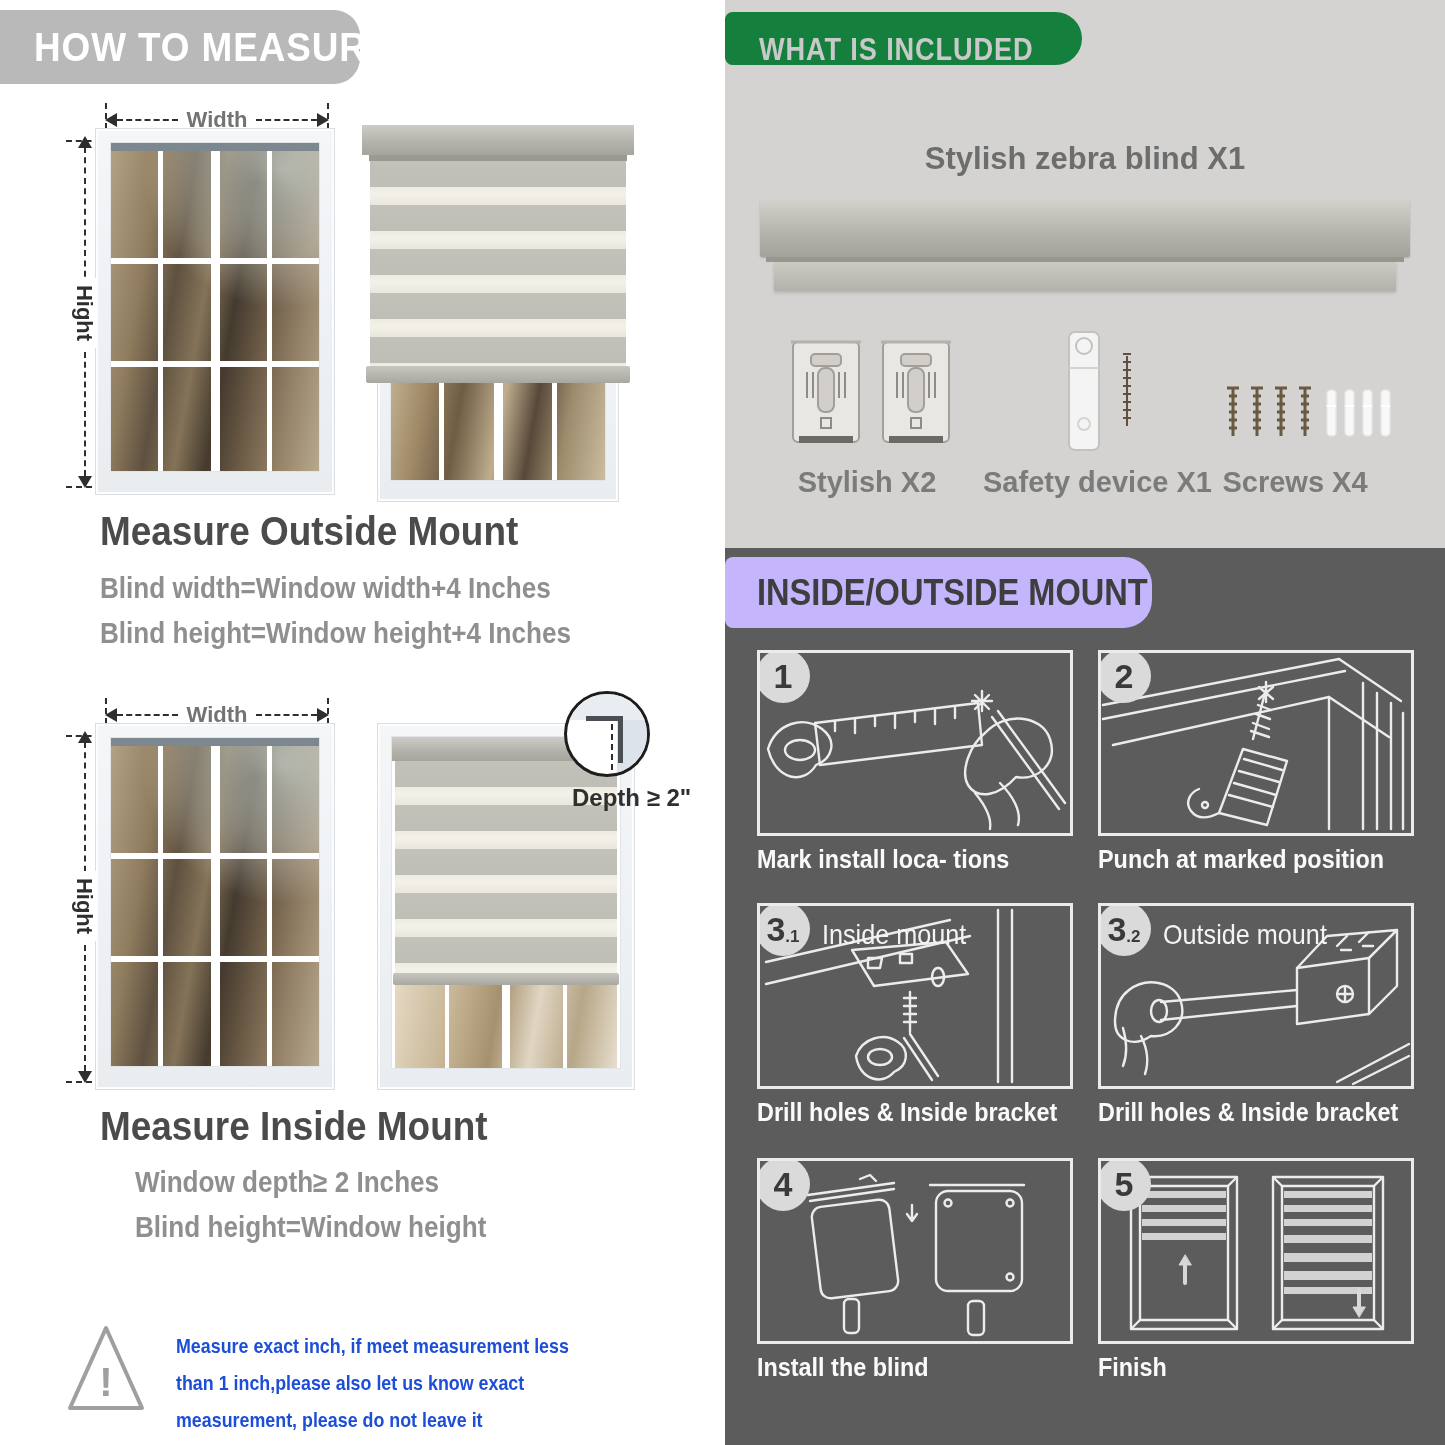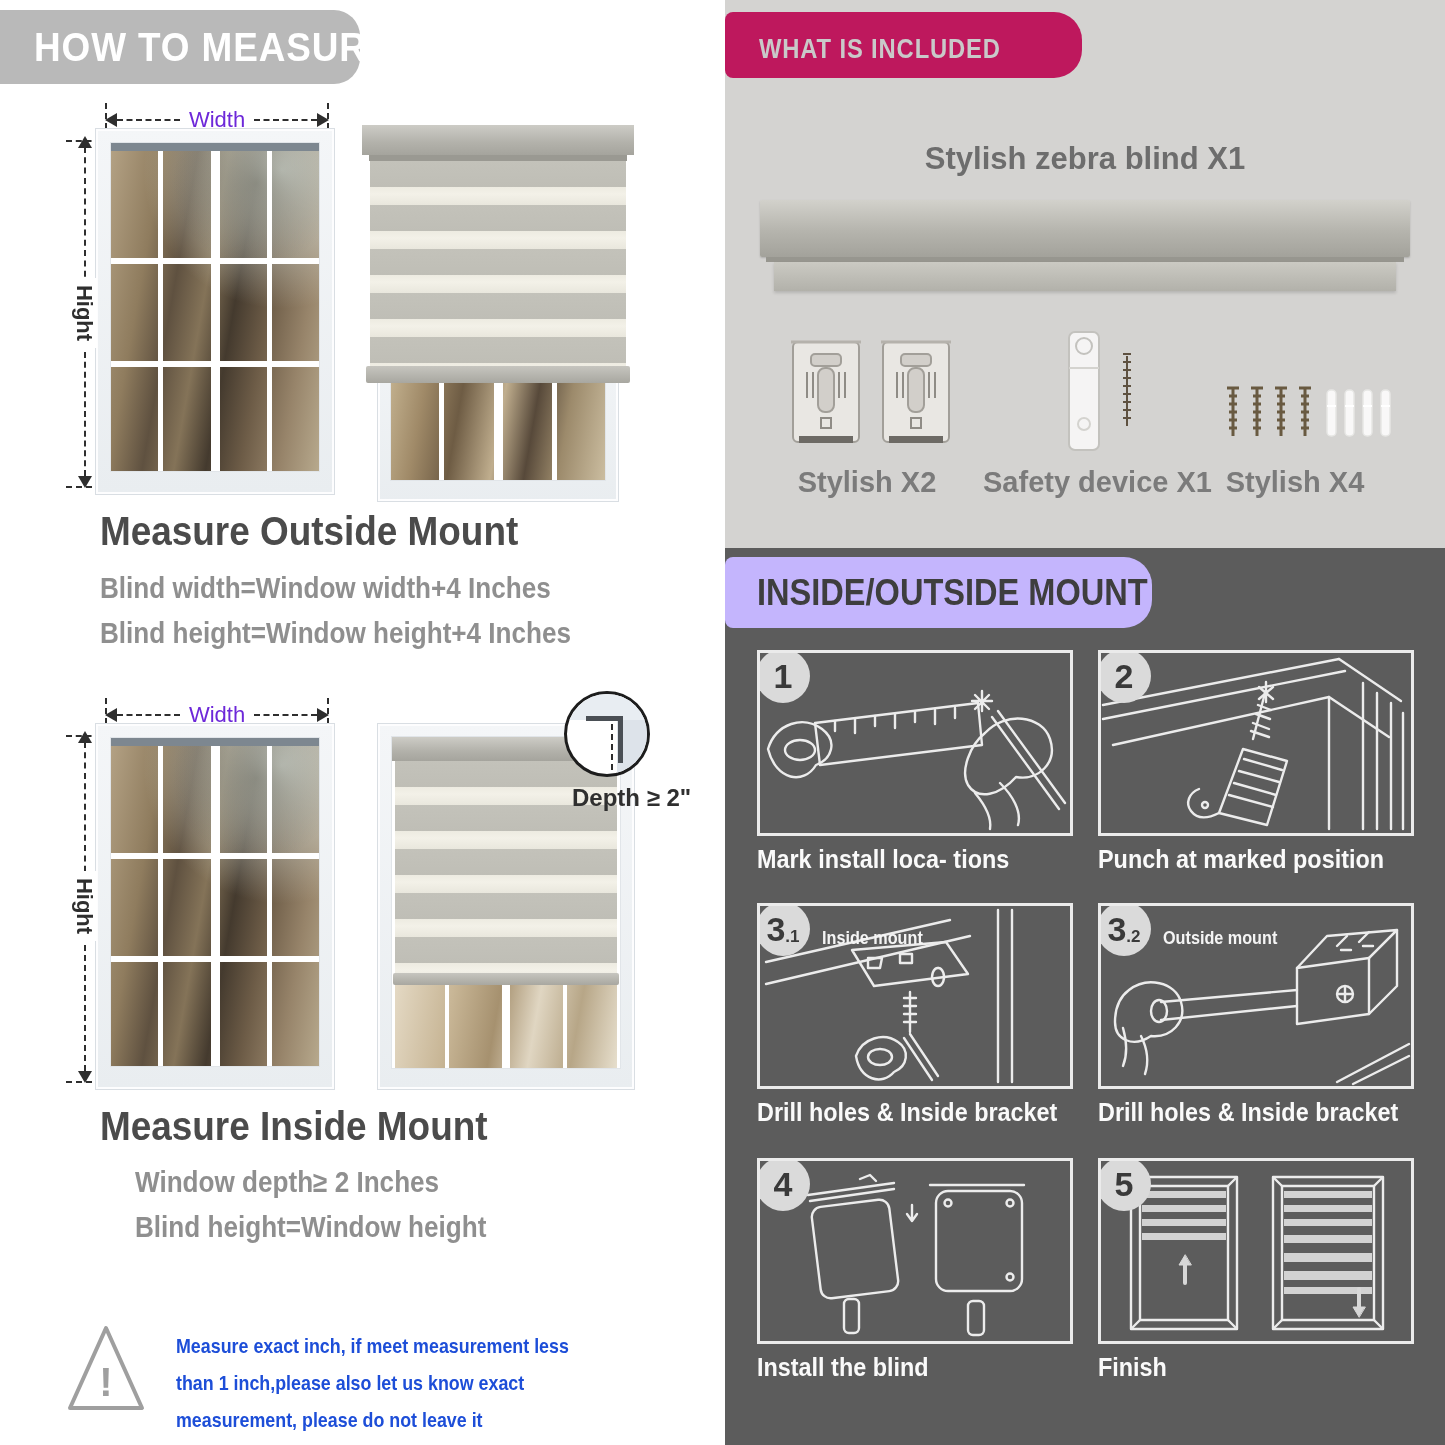--- a/index.html
+++ b/index.html
@@ -6,29 +6,29 @@
   .canvas{position:relative;width:1445px;height:1445px;background:#ffffff;overflow:hidden;
           font-family:"Liberation Sans","DejaVu Sans",sans-serif;}
   .abs{position:absolute;}
   .cond{display:inline-block;transform:scaleX(0.9);transform-origin:left center;white-space:nowrap;}
   .cond85{display:inline-block;transform:scaleX(0.85);transform-origin:left center;white-space:nowrap;}
 
   
   .pill{box-sizing:border-box;font-weight:bold;}
   .pill-howto{left:0;top:10px;width:360px;height:74px;background:#b9b9b9;border-radius:0 26px 26px 0;
               color:#ffffff;font-size:41px;line-height:74px;padding-left:34px;letter-spacing:1px;}
-  .pill-included{left:0;top:12px;width:357px;height:66px;background:#be185d;border-radius:8px 28px 28px 8px;
-              color:#c9c9c9;font-size:28px;line-height:74px;padding-left:34px;letter-spacing:1px;}
+  .pill-included{left:0;top:12px;width:357px;height:53px;background:#15803d;border-radius:8px 28px 28px 8px;
+              color:#c9c9c9;font-size:32px;line-height:74px;padding-left:34px;letter-spacing:1px;}
   .pill-mount{left:0;top:9px;width:427px;height:71px;background:#c4b5fd;border-radius:8px 28px 28px 8px;
               color:#3e3e3e;font-size:37px;line-height:71px;padding-left:32px;}
 
   
   .h-arrow{display:flex;align-items:center;height:22px;}
   .h-arrow .seg{flex:1;border-top:2px dashed #2e2e2e;height:0;}
-  .h-arrow .lab{font-size:22px;font-weight:normal;color:#6d28d9;padding:0 9px;white-space:nowrap;}
+  .h-arrow .lab{font-size:22px;font-weight:bold;color:#737373;padding:0 9px;white-space:nowrap;}
   .ah{width:0;height:0;}
   .ah-left{border-top:7px solid transparent;border-bottom:7px solid transparent;border-right:12px solid #2e2e2e;}
   .ah-right{border-top:7px solid transparent;border-bottom:7px solid transparent;border-left:12px solid #2e2e2e;}
   .ah-up{border-left:7px solid transparent;border-right:7px solid transparent;border-bottom:12px solid #2e2e2e;}
   .ah-down{border-left:7px solid transparent;border-right:7px solid transparent;border-top:12px solid #2e2e2e;}
   .vtick{border-left:2px dashed #2e2e2e;width:0;}
   .htick{border-top:2px dashed #2e2e2e;height:0;}
   .vseg{border-left:2px dashed #2e2e2e;width:0;}
   .vlabel{font-size:22px;font-weight:bold;color:#2e2e2e;transform:rotate(90deg);width:70px;text-align:center;background:#fff;}
 
@@ -81,21 +81,21 @@
   .headroll{left:49px;top:262px;width:622px;height:29px;background:linear-gradient(180deg,#cbcac3,#b2b1aa);
             box-shadow:0 2px 3px rgba(0,0,0,.15);}
   .itemlabel{top:466px;text-align:center;font-size:29px;font-weight:bold;color:#7b7b7b;white-space:nowrap;}
 
   
   .panel-mount{left:725px;top:548px;width:720px;height:897px;background:#5c5c5c;}
   .tile{position:absolute;width:316px;height:186px;border:3px solid #ebebeb;box-sizing:border-box;overflow:hidden;background:#5c5c5c;}
   .badge{position:absolute;left:-4px;top:-4px;width:54px;height:54px;border-radius:50%;background:#dadada;
          color:#3a3a3a;font-weight:bold;font-size:34px;display:flex;align-items:center;justify-content:center;}
   .badge .sub{font-size:17px;align-self:flex-end;margin-bottom:9px;}
-  .tiletitle{position:absolute;left:62px;top:22px;font-size:18px;font-weight:bold;color:#f4f4f4;}
+  .tiletitle{position:absolute;left:62px;top:13px;font-size:28px;font-weight:normal;color:#f4f4f4;}
   .caption{position:absolute;font-size:26px;font-weight:bold;color:#fafafa;white-space:pre;}
   .stepsvg{position:absolute;left:0;top:0;}
 </style>
 </head>
 <body>
 
 <div class="canvas">
 
   <div class="abs pill pill-howto">
     <span class="cond">HOW TO MEASURE</span>
@@ -271,21 +271,21 @@
         <rect x="146" y="8" width="9" height="46" rx="4"></rect>
         <rect x="164" y="8" width="9" height="46" rx="4"></rect>
       </g>
       <g stroke="#ffffff" stroke-width="2" fill="none">
         <path d="M110,24 h9 M128,24 h9 M146,24 h9 M164,24 h9"></path>
       </g>
     </svg>
 
     <div class="abs itemlabel" style="left:47px;width:190px;">Stylish X2</div>
     <div class="abs itemlabel" style="left:258px;width:220px;">Safety device X1</div>
-    <div class="abs itemlabel" style="left:490px;width:160px;">Stylish X4</div>
+    <div class="abs itemlabel" style="left:490px;width:160px;">Screws X4</div>
   </div>
 
   <div class="abs panel-mount">
     <div class="abs pill pill-mount">
       <span class="cond" style="transform:scaleX(0.88);">INSIDE/OUTSIDE MOUNT</span>
     </div>
 
     <div class="tile" style="left:32px;top:102px;">
       <svg class="stepsvg" width="310" height="180" viewBox="0 0 310 180">
         <g stroke="#ececec" stroke-width="2.4" fill="none" stroke-linecap="round" stroke-linejoin="round">

